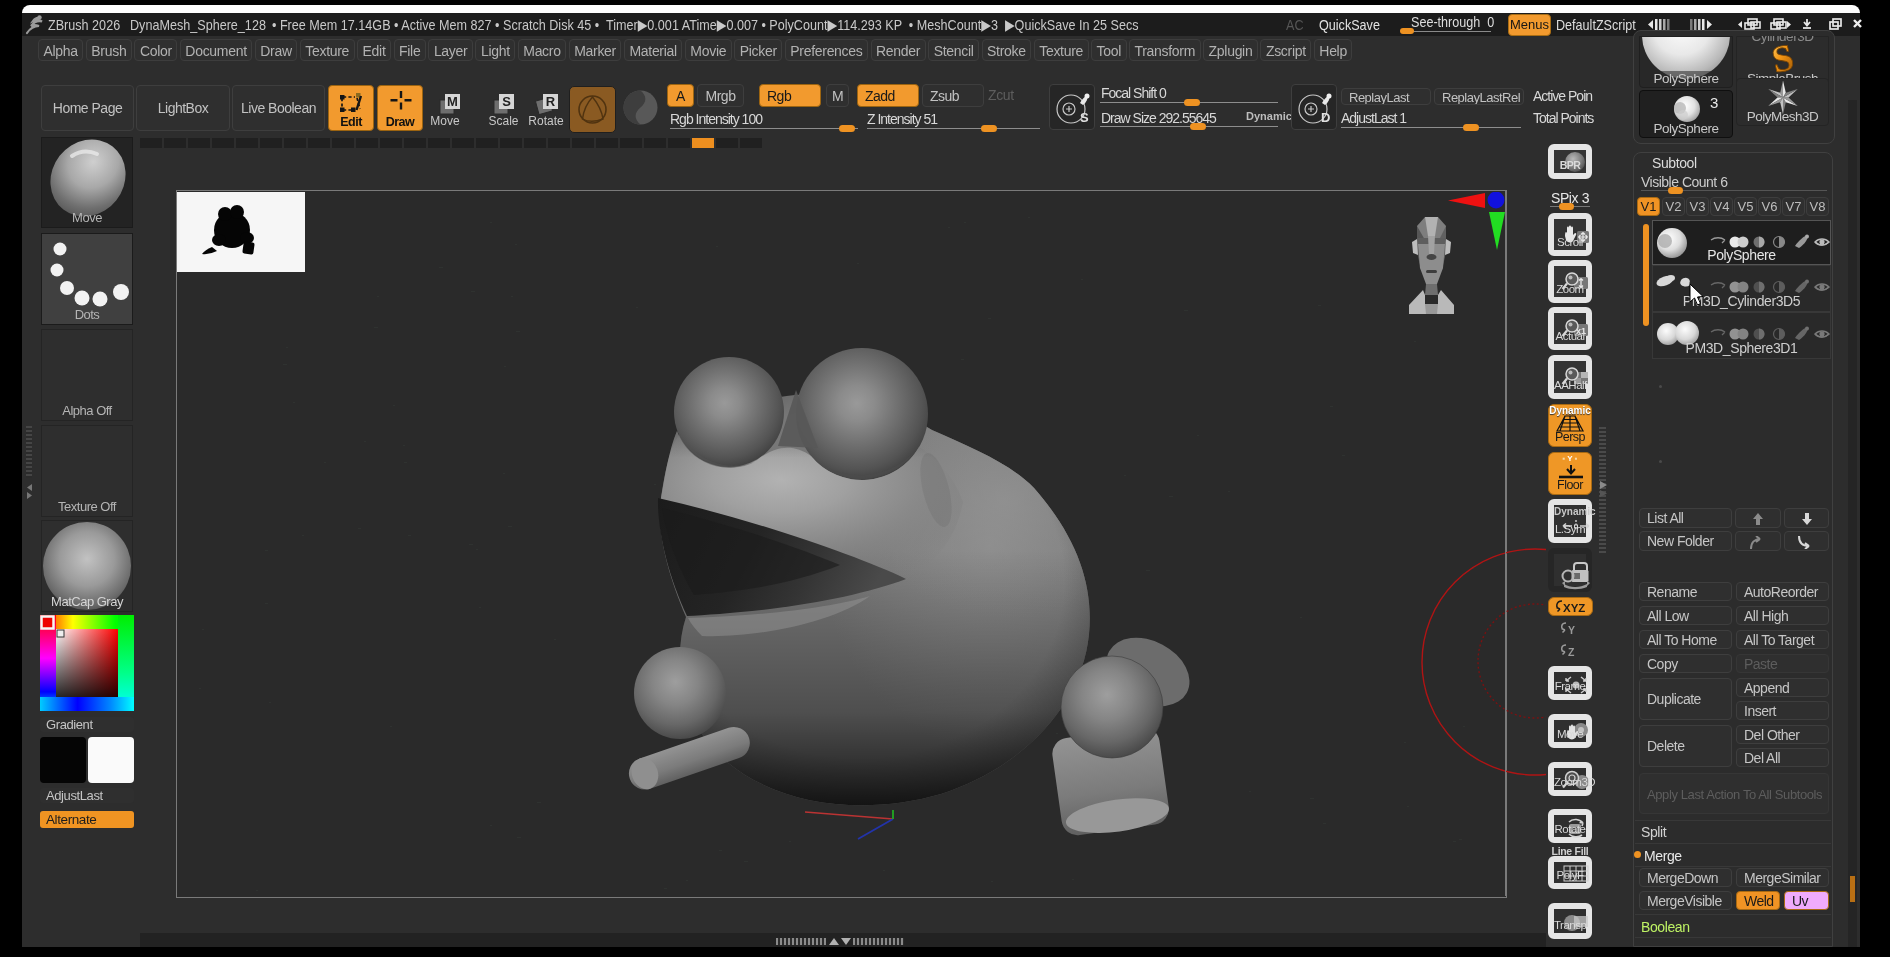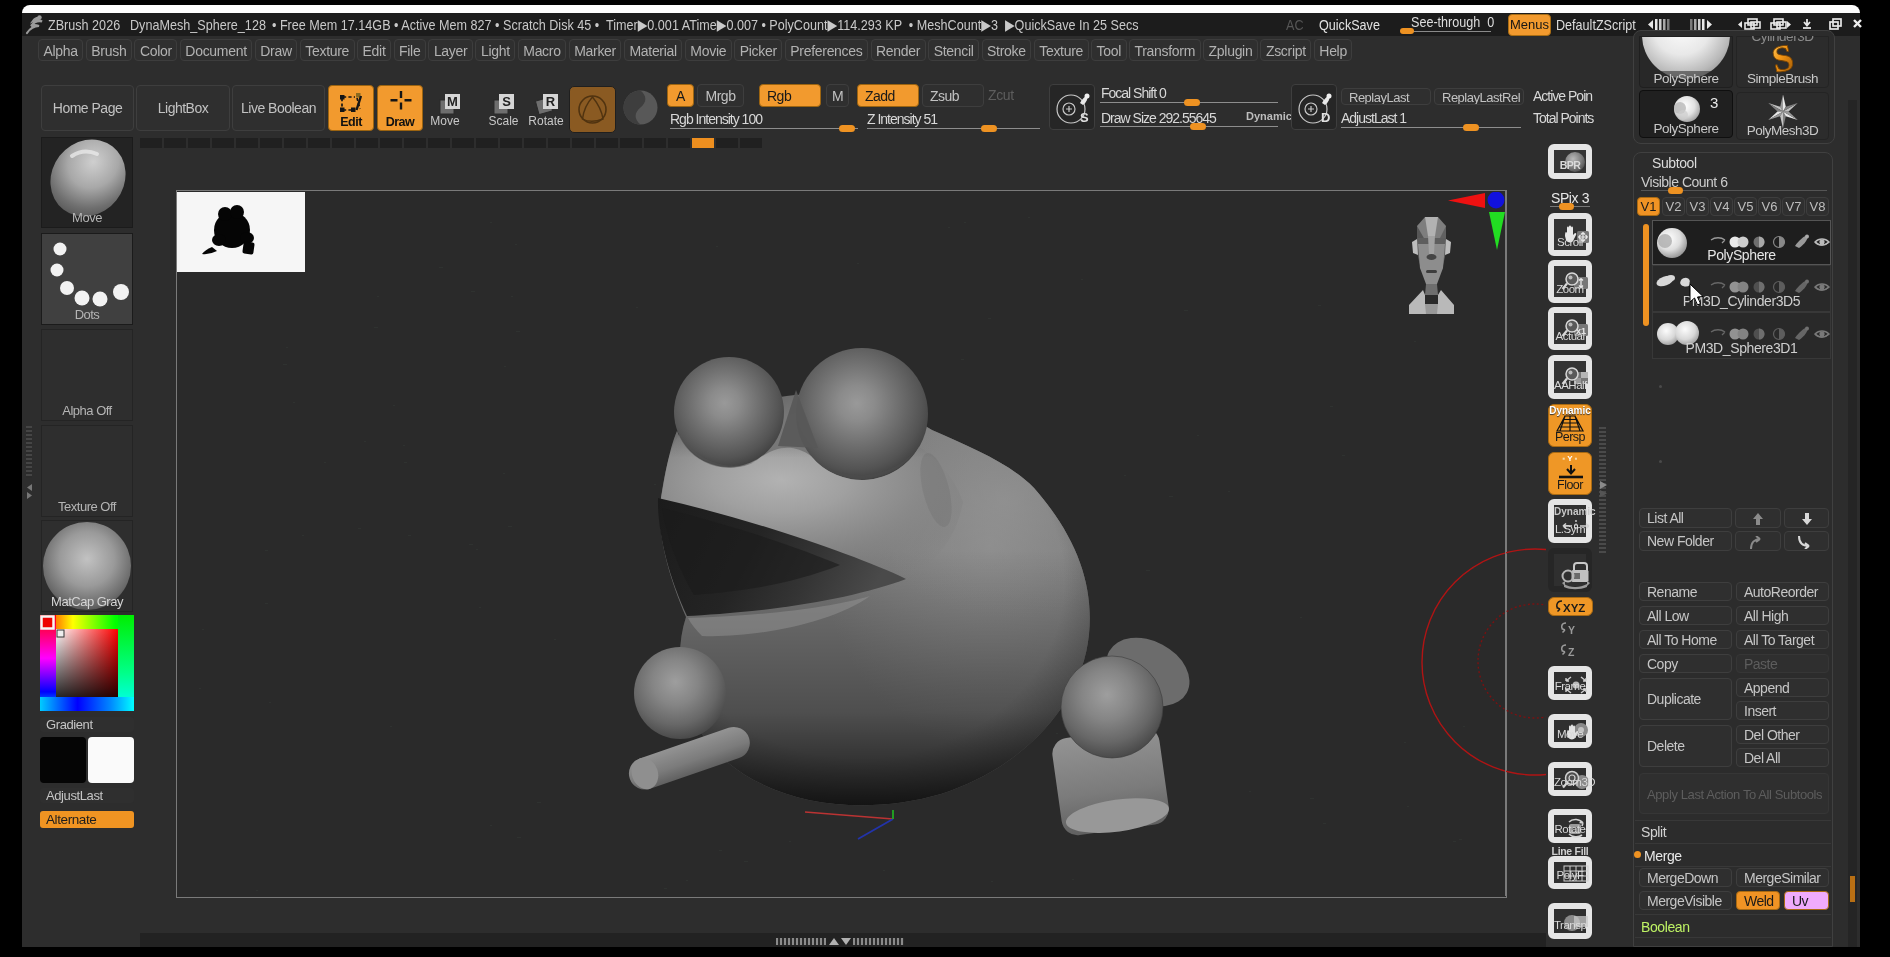--- a/index.html
+++ b/index.html
@@ -897,21 +897,21 @@
           </radialGradient>
         </defs>
       <circle cx="17" cy="14" r="13" fill="url(#ssph)"></circle>
       <circle cx="10" cy="13" r="6" fill="#b8b8b8" opacity="0.8"></circle>
       <circle cx="13" cy="20" r="5" fill="#cdcdcd" opacity="0.7"></circle>
     </svg>
     <div class="txt" style="left:70px;top:3px;font-size:15px;color:#e8e8e8">3</div>
     <div class="abs" style="left:0;right:0;bottom:1px;text-align:center;font-size:13.5px;letter-spacing:-0.5px;color:#c8c8c8">PolySphere</div>
   </div>
 
-  <div class="abs" style="left:1736px;top:92px;width:93px;height:48px;background:#2c2c2c;border:1px solid #242424;border-radius:4px;box-sizing:border-box">
+  <div class="abs" style="left:1736px;top:78px;width:93px;height:48px;background:#2c2c2c;border:1px solid #242424;border-radius:4px;box-sizing:border-box">
     <svg class="abs" style="left:27px;top:2px" width="38" height="34" viewBox="0 0 38 34">
         <polygon points="19.0,-0.5 21.8,11.7 19,16.5" fill="#e8e8e8"></polygon>
         <polygon points="19.0,-0.5 16.2,11.7 19,16.5" fill="#9a9a9a"></polygon>
         <polygon points="4.3,8.0 16.2,11.7 19,16.5" fill="#c2c2c2"></polygon>
         <polygon points="4.3,8.0 13.5,16.5 19,16.5" fill="#808080"></polygon>
         <polygon points="4.3,25.0 13.5,16.5 19,16.5" fill="#e8e8e8"></polygon>
         <polygon points="4.3,25.0 16.2,21.3 19,16.5" fill="#9a9a9a"></polygon>
         <polygon points="19.0,33.5 16.2,21.3 19,16.5" fill="#c2c2c2"></polygon>
         <polygon points="19.0,33.5 21.8,21.3 19,16.5" fill="#808080"></polygon>
         <polygon points="33.7,25.0 21.8,21.3 19,16.5" fill="#e8e8e8"></polygon>

